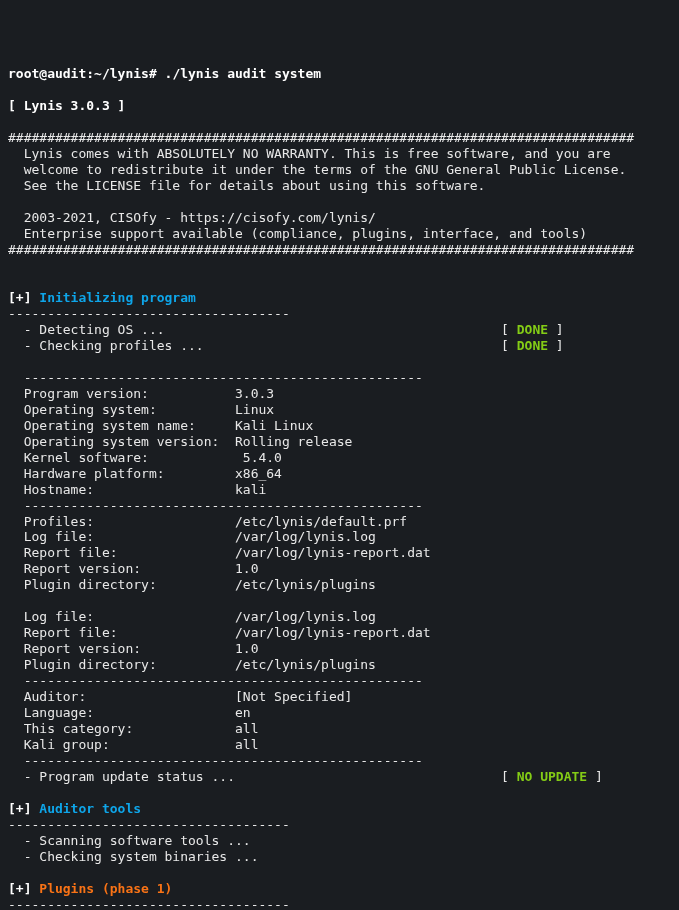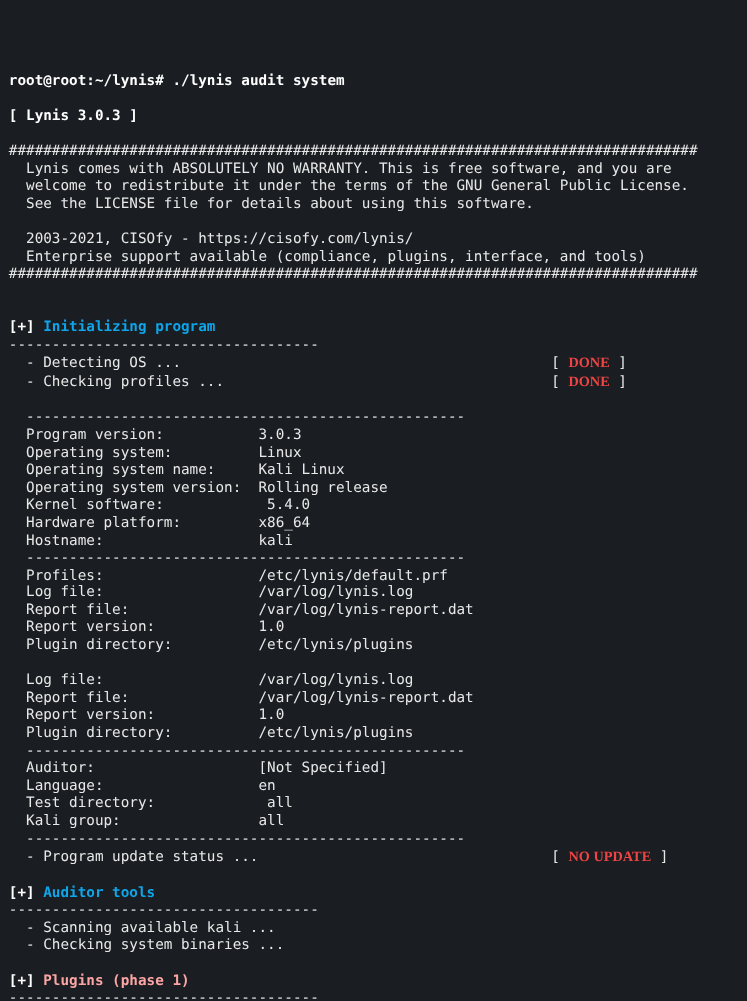--- a/index.html
+++ b/index.html
@@ -10,29 +10,29 @@
     font-size: 13px;
     line-height: 1.23;
     padding: 2px 8px 8px 8px;
     width: 679px;
     white-space: pre;
     overflow: hidden;
   }
   .bold { font-weight: bold; }
   .white { color: #ffffff; }
   .yellow { color: #0ea5e9; }
-  .green { color: #ef4444; font-family: Liberation Serif, serif; }
-  .magenta { color: #fca5a5; }
+  .green { color: #84cc16; }
+  .magenta { color: #f97316; }
 </style>
 </head>
 <body>
 
 
 
-<div><span class="bold white"><span>root@root</span>:<span>~/lynis</span><span>#</span> <span>./lynis audit system</span></span>
+<div><span class="bold white"><span>root@audit</span>:<span>~/lynis</span><span>#</span> <span>./lynis audit system</span></span>
 
 <span class="bold white">[ Lynis 3.0.3 ]</span>
 
 <span>################################################################################</span>
 <span>  Lynis comes with ABSOLUTELY NO WARRANTY. This is free software, and you are</span>
 <span>  welcome to redistribute it under the terms of the GNU General Public License.</span>
 <span>  See the LICENSE file for details about using this software.</span>
 
 <span>  2003-2021, CISOfy - https://cisofy.com/lynis/</span>
 <span>  Enterprise support available (compliance, plugins, interface, and tools)</span>
@@ -59,28 +59,28 @@
 <span>  Report version:            1.0</span>
 <span>  Plugin directory:          /etc/lynis/plugins</span>
 
 <span>  Log file:                  /var/log/lynis.log</span>
 <span>  Report file:               /var/log/lynis-report.dat</span>
 <span>  Report version:            1.0</span>
 <span>  Plugin directory:          /etc/lynis/plugins</span>
 <span>  ---------------------------------------------------</span>
 <span>  Auditor:                   [Not Specified]</span>
 <span>  Language:                  en</span>
-<span>  Test directory:             all</span>
+<span>  This category:             all</span>
 <span>  Kali group:                all</span>
 <span>  ---------------------------------------------------</span>
 <span><span>  - Program update status ...                                  [ </span><span class="green bold">NO UPDATE</span><span> ]</span></span>
 
 <span><span class="bold white">[+] </span><span class="bold yellow">Auditor tools</span></span>
 <span>------------------------------------</span>
-<span>  - Scanning available kali ...</span>
+<span>  - Scanning software tools ...</span>
 <span>  - Checking system binaries ...</span>
 
 <span><span class="bold white">[+] </span><span class="bold magenta">Plugins (phase 1)</span></span>
 <span>------------------------------------</span>
 
 
 
 </div>
 
 

